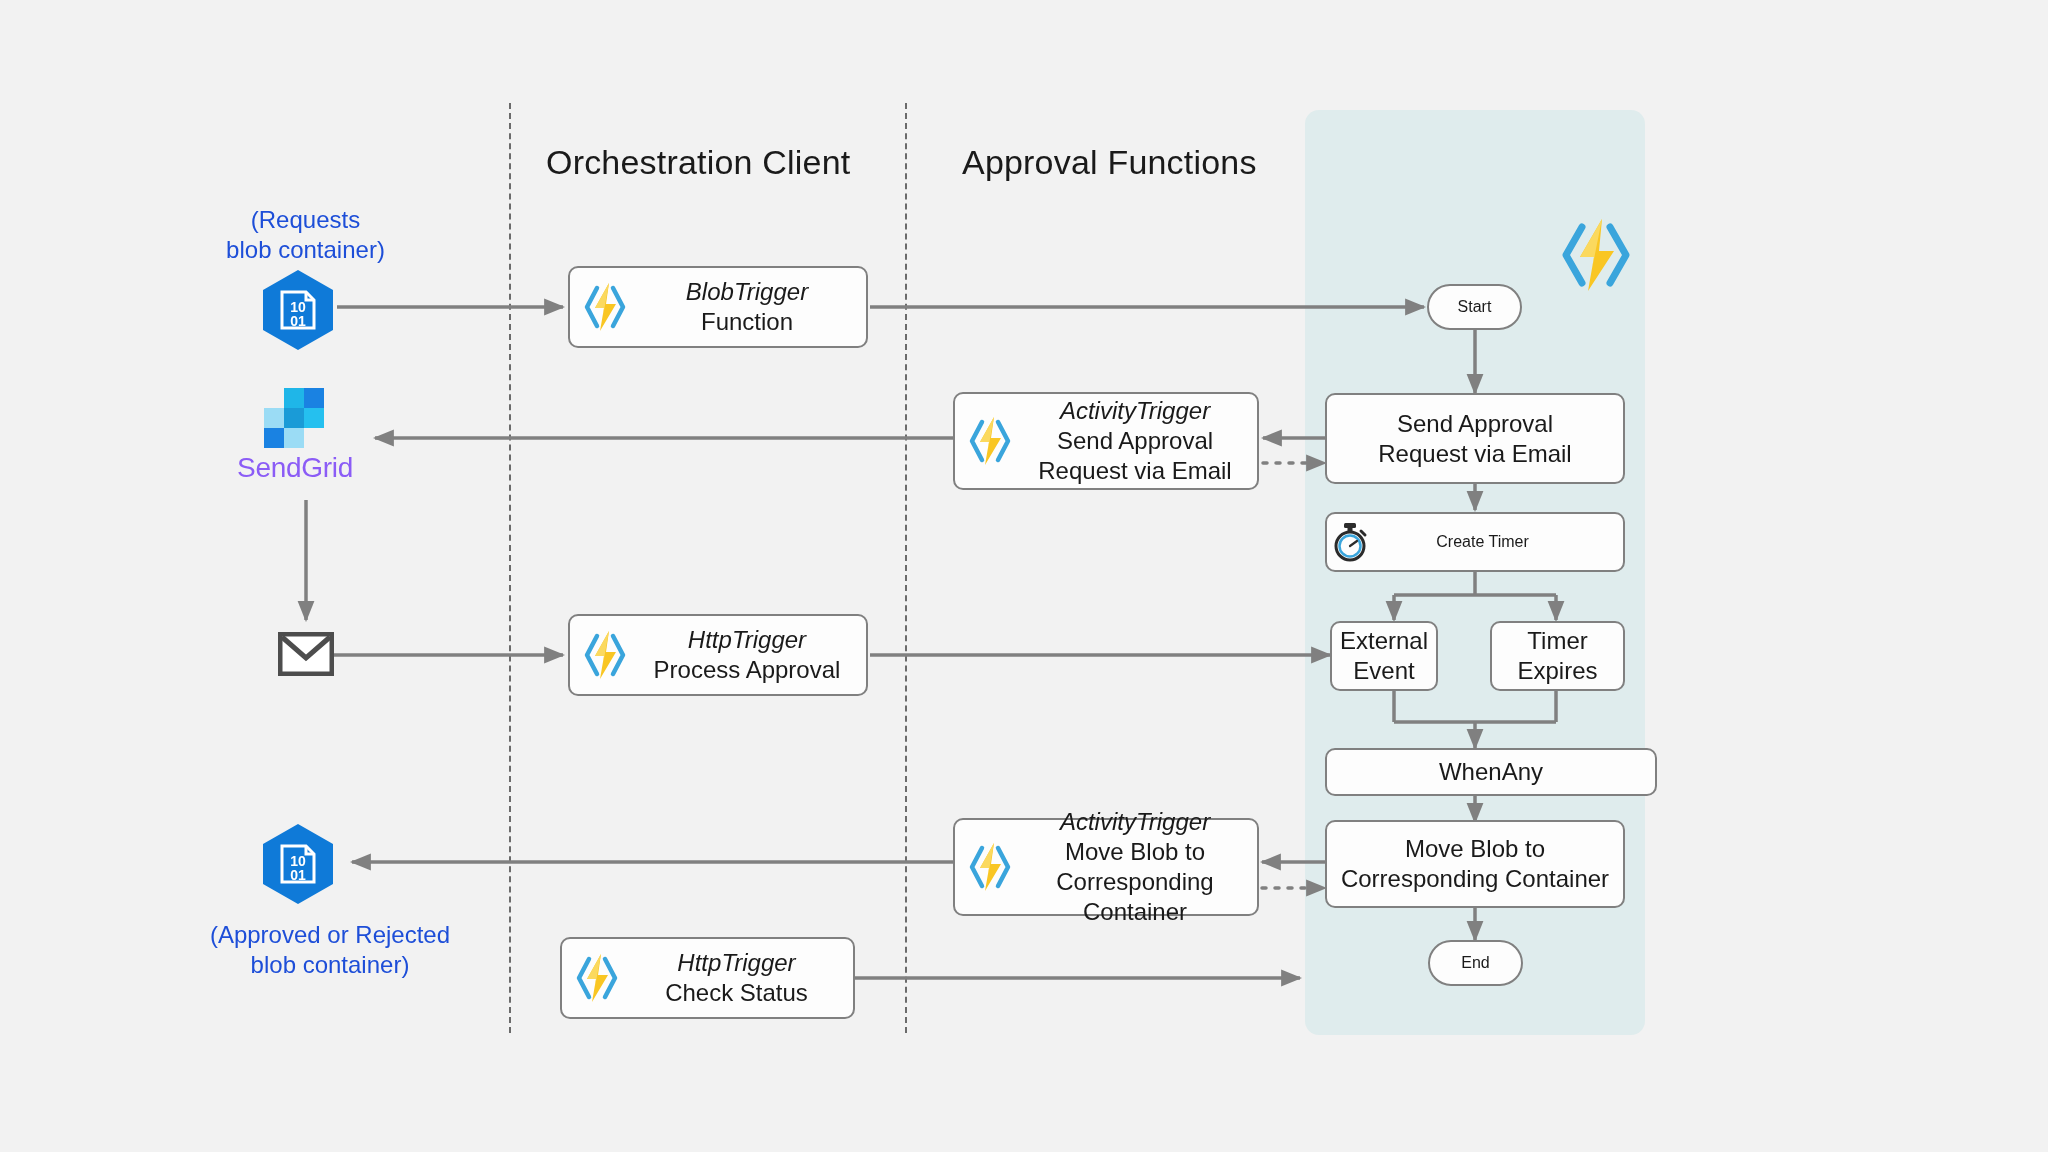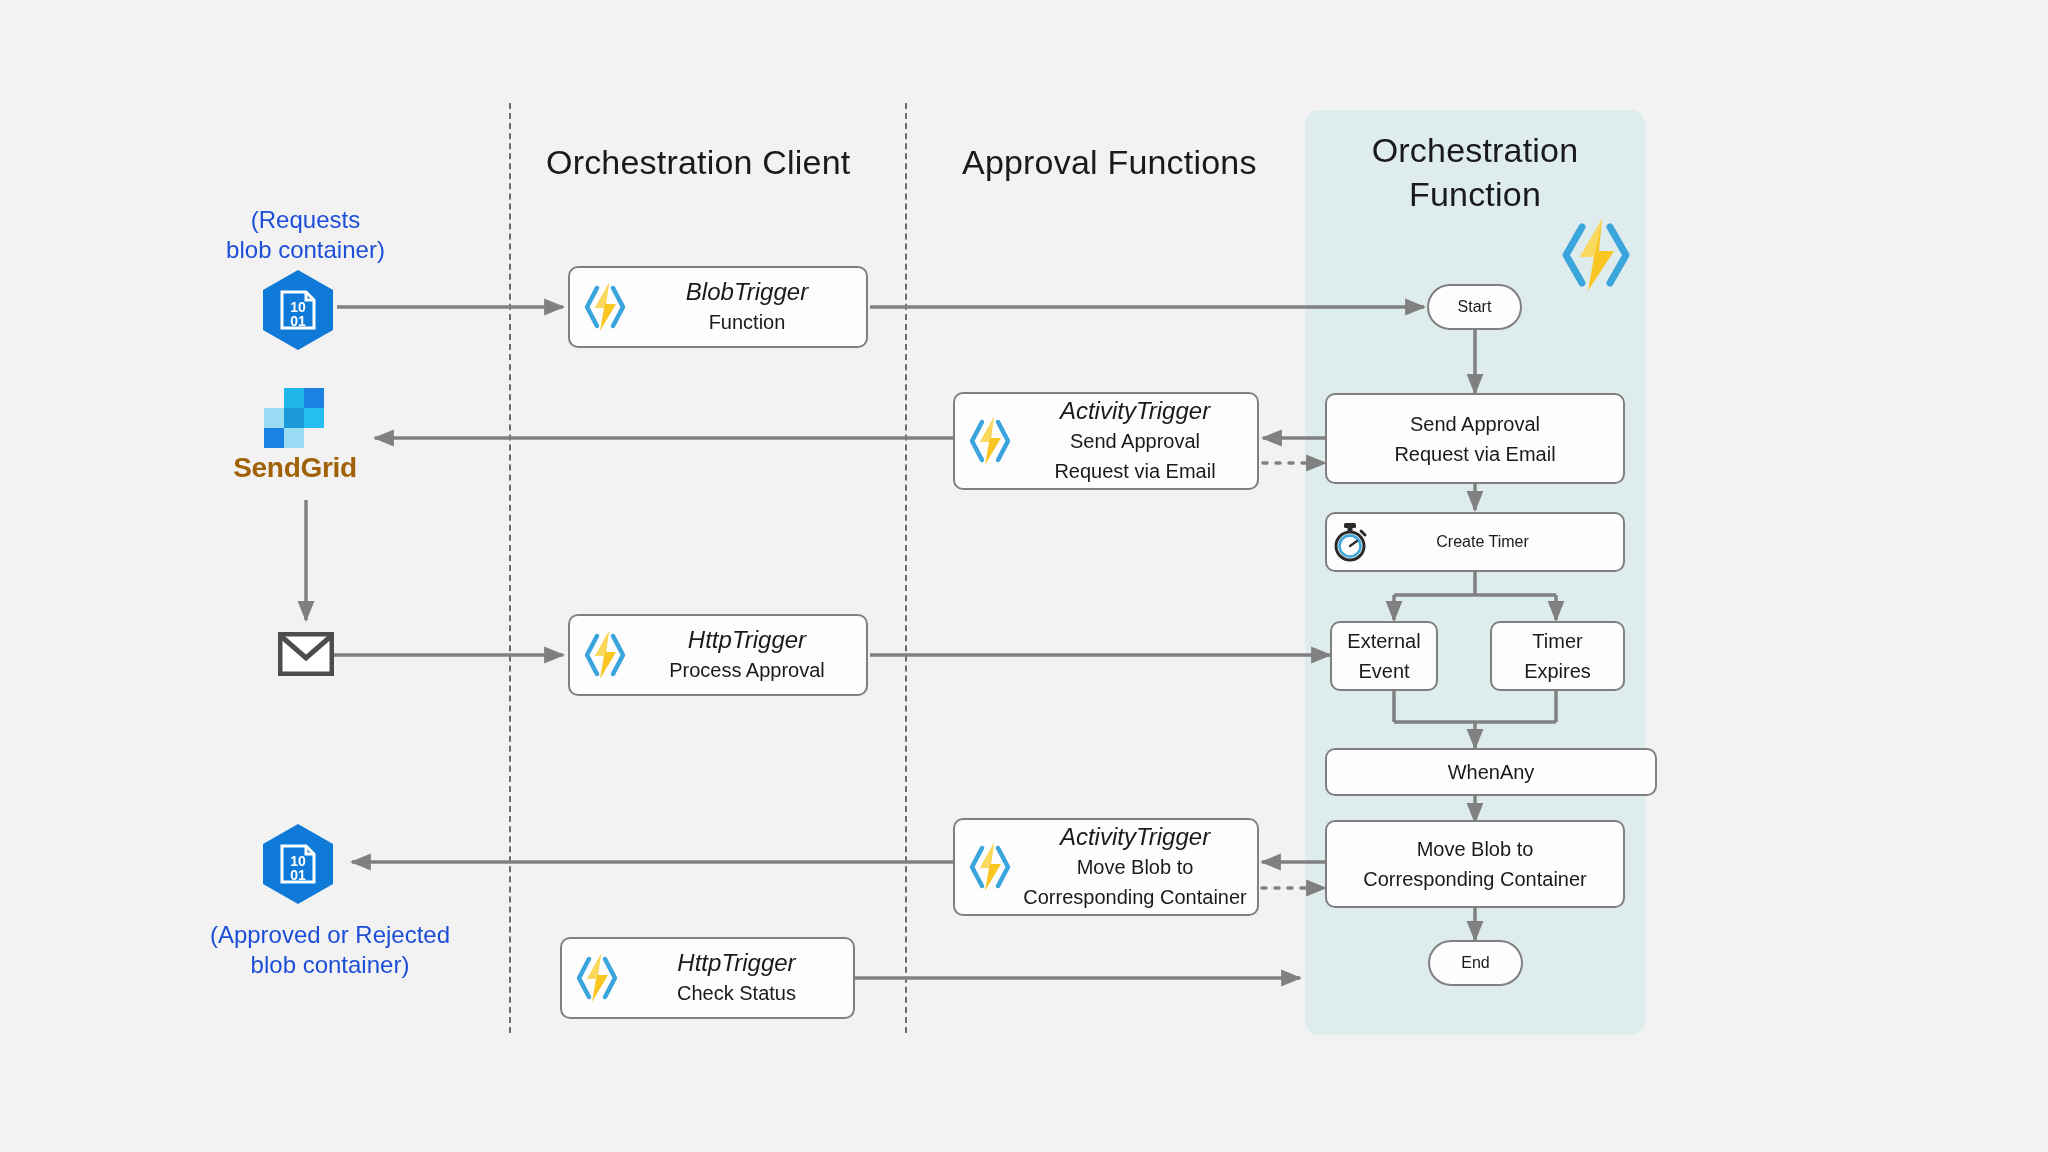--- a/index.html
+++ b/index.html
@@ -67,21 +67,21 @@
     background: #fdfdfd;
     border: 2px solid #808080;
     border-radius: 10px;
     display: flex;
     align-items: center;
     justify-content: center;
     color: #1a1a1a;
   }
   .node-text {
     text-align: center;
-    font-size: 20px;
+    font-size: 24px;
     line-height: 30px;
     white-space: pre-line;
   }
   .node-trigger {
     font-style: italic;
     font-size: 24px;
     line-height: 30px;
     display: block;
   }
 
@@ -146,39 +146,37 @@
   .blob-icon { position: absolute; width: 76px; height: 84px; }
 
   
   #sendgrid-logo { position: absolute; left: 262px; top: 386px; width: 64px; height: 64px; }
   #sendgrid-wordmark {
     position: absolute;
     left: 220px; top: 452px;
     width: 150px;
     text-align: center;
     font-size: 28px;
-    font-weight: bold;
-    color: #a16207;
+    font-weight: normal;
+    color: #8b5cf6;
     letter-spacing: -.3px;
   }
 
   
   #envelope-icon { position: absolute; left: 278px; top: 632px; width: 56px; height: 44px; }
 
   
   #orch-fn-logo { position: absolute; left: 1552px; top: 215px; width: 88px; height: 80px; }
 </style>
 </head>
 <body>
 
 <div id="canvas">
 
   <div id="orch-panel"></div>
-  <div id="orch-panel-title">Orchestration
-Function</div>
 
   <svg id="orch-fn-logo" viewBox="0 0 88 80">
     <path d="M30 12 L14 40 L30 68" fill="none" stroke="#3aa5dc" stroke-width="7" stroke-linecap="round" stroke-linejoin="round"></path>
     <path d="M58 12 L74 40 L58 68" fill="none" stroke="#3aa5dc" stroke-width="7" stroke-linecap="round" stroke-linejoin="round"></path>
     <path d="M50 4 L28 42 L42 42 L36 76 L62 36 L47 36 Z" fill="#f9c623"></path>
     <path d="M50 4 L28 42 L42 42 L40 54 Z" fill="#fbd95e"></path>
   </svg>
 
   <div class="lane-divider" id="lane-divider-1"></div>
   <div class="lane-divider" id="lane-divider-2"></div>

